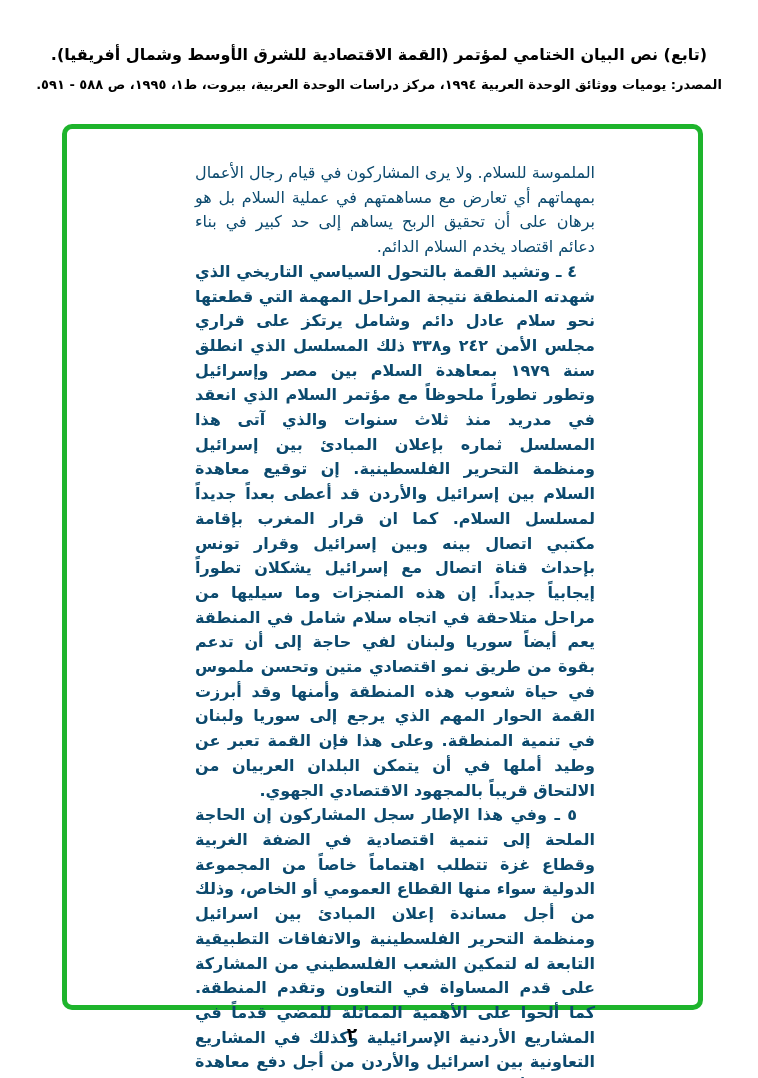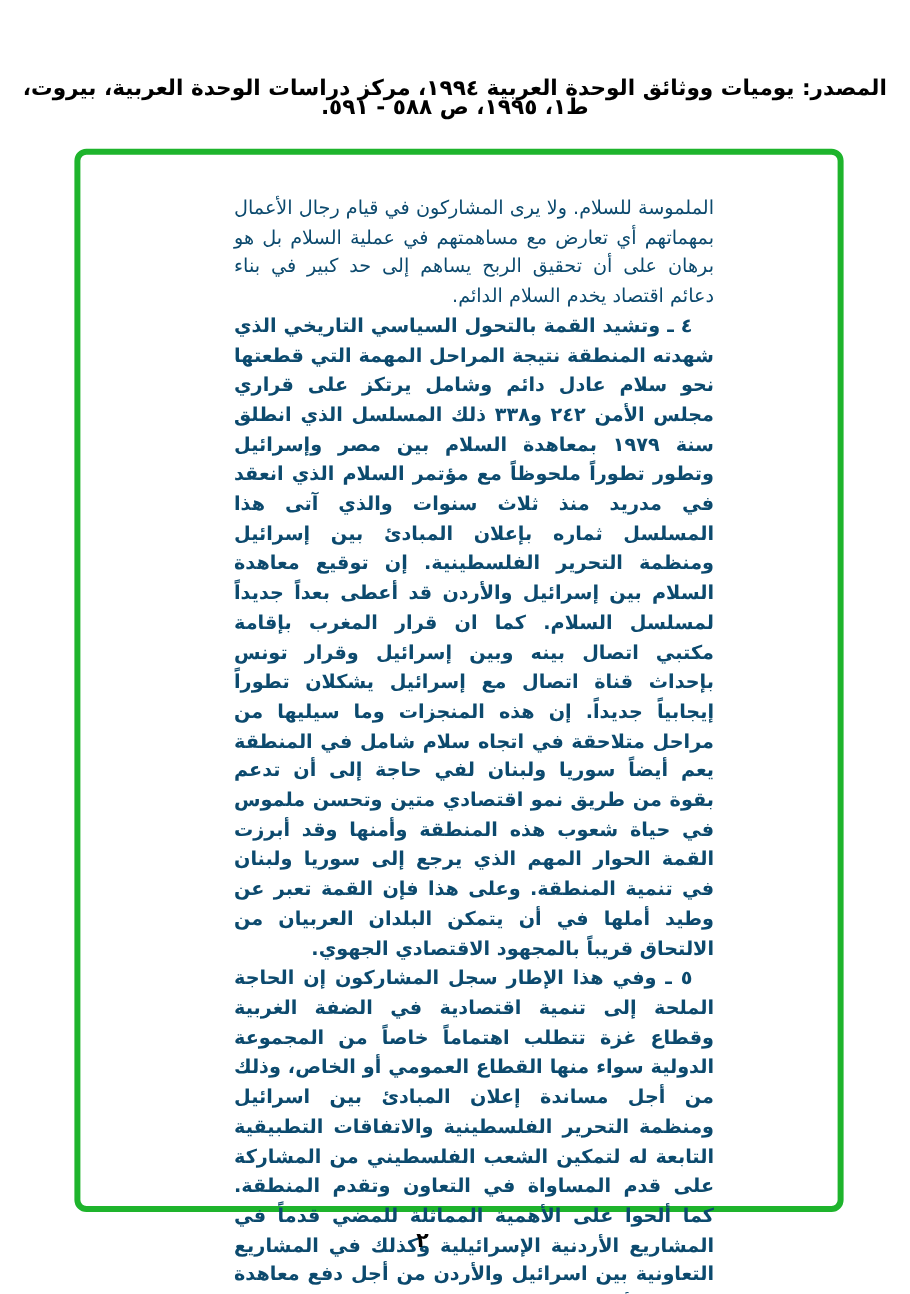--- a/index.html
+++ b/index.html
@@ -23,22 +23,22 @@
     text-align: center;
     direction: rtl;
   }
   .header-title {
     font-size: 16px;
     font-weight: bold;
     line-height: 22px;
     letter-spacing: 0.2px;
   }
   .header-source {
-    margin-top: 22px;
-    font-size: 18px;
+    margin-top: 11px;
+    font-size: 13px;
     font-weight: bold;
     line-height: 16px;
   }
   .content-frame {
     position: absolute;
     left: 62px;
     top: 124px;
     width: 631px;
     height: 876px;
     border: 5px solid #1eb42c;
@@ -72,20 +72,21 @@
     text-align: center;
     font-size: 17px;
     font-weight: bold;
     direction: rtl;
   }
 </style>
 </head>
 <body>
 
 <div class="page-header">
+  <div class="header-title">(تابع) نص البيان الختامي لمؤتمر (القمة الاقتصادية للشرق الأوسط وشمال أفريقيا).</div>
   <div class="header-source">المصدر: يوميات ووثائق الوحدة العربية ١٩٩٤، مركز دراسات الوحدة العربية، بيروت، ط١، ١٩٩٥، ص ٥٨٨ - ٥٩١.</div>
 </div>
 
 <div class="content-frame">
   <div class="body-text">
     <p>الملموسة للسلام. ولا يرى المشاركون في قيام رجال الأعمال بمهماتهم أي تعارض مع مساهمتهم في عملية السلام بل هو برهان على أن تحقيق الربح يساهم إلى حد كبير في بناء دعائم اقتصاد يخدم السلام الدائم.</p>
     <p class="indent">٤ ـ وتشيد القمة بالتحول السياسي التاريخي الذي شهدته المنطقة نتيجة المراحل المهمة التي قطعتها نحو سلام عادل دائم وشامل يرتكز على قراري مجلس الأمن ٢٤٢ و٣٣٨ ذلك المسلسل الذي انطلق سنة ١٩٧٩ بمعاهدة السلام بين مصر وإسرائيل وتطور تطوراً ملحوظاً مع مؤتمر السلام الذي انعقد في مدريد منذ ثلاث سنوات والذي آتى هذا المسلسل ثماره بإعلان المبادئ بين إسرائيل ومنظمة التحرير الفلسطينية. إن توقيع معاهدة السلام بين إسرائيل والأردن قد أعطى بعداً جديداً لمسلسل السلام. كما ان قرار المغرب بإقامة مكتبي اتصال بينه وبين إسرائيل وقرار تونس بإحداث قناة اتصال مع إسرائيل يشكلان تطوراً إيجابياً جديداً. إن هذه المنجزات وما سيليها من مراحل متلاحقة في اتجاه سلام شامل في المنطقة يعم أيضاً سوريا ولبنان لفي حاجة إلى أن تدعم بقوة من طريق نمو اقتصادي متين وتحسن ملموس في حياة شعوب هذه المنطقة وأمنها وقد أبرزت القمة الحوار المهم الذي يرجع إلى سوريا ولبنان في تنمية المنطقة. وعلى هذا فإن القمة تعبر عن وطيد أملها في أن يتمكن البلدان العربيان من الالتحاق قريباً بالمجهود الاقتصادي الجهوي.</p>
     <p class="indent">٥ ـ وفي هذا الإطار سجل المشاركون إن الحاجة الملحة إلى تنمية اقتصادية في الضفة الغربية وقطاع غزة تتطلب اهتماماً خاصاً من المجموعة الدولية سواء منها القطاع العمومي أو الخاص، وذلك من أجل مساندة إعلان المبادئ بين اسرائيل ومنظمة التحرير الفلسطينية والاتفاقات التطبيقية التابعة له لتمكين الشعب الفلسطيني من المشاركة على قدم المساواة في التعاون وتقدم المنطقة. كما ألحوا على الأهمية المماثلة للمضي قدماً في المشاريع الأردنية الإسرائيلية وكذلك في المشاريع التعاونية بين اسرائيل والأردن من أجل دفع معاهدة السلام الأردنية</p>
   </div>
 </div>

